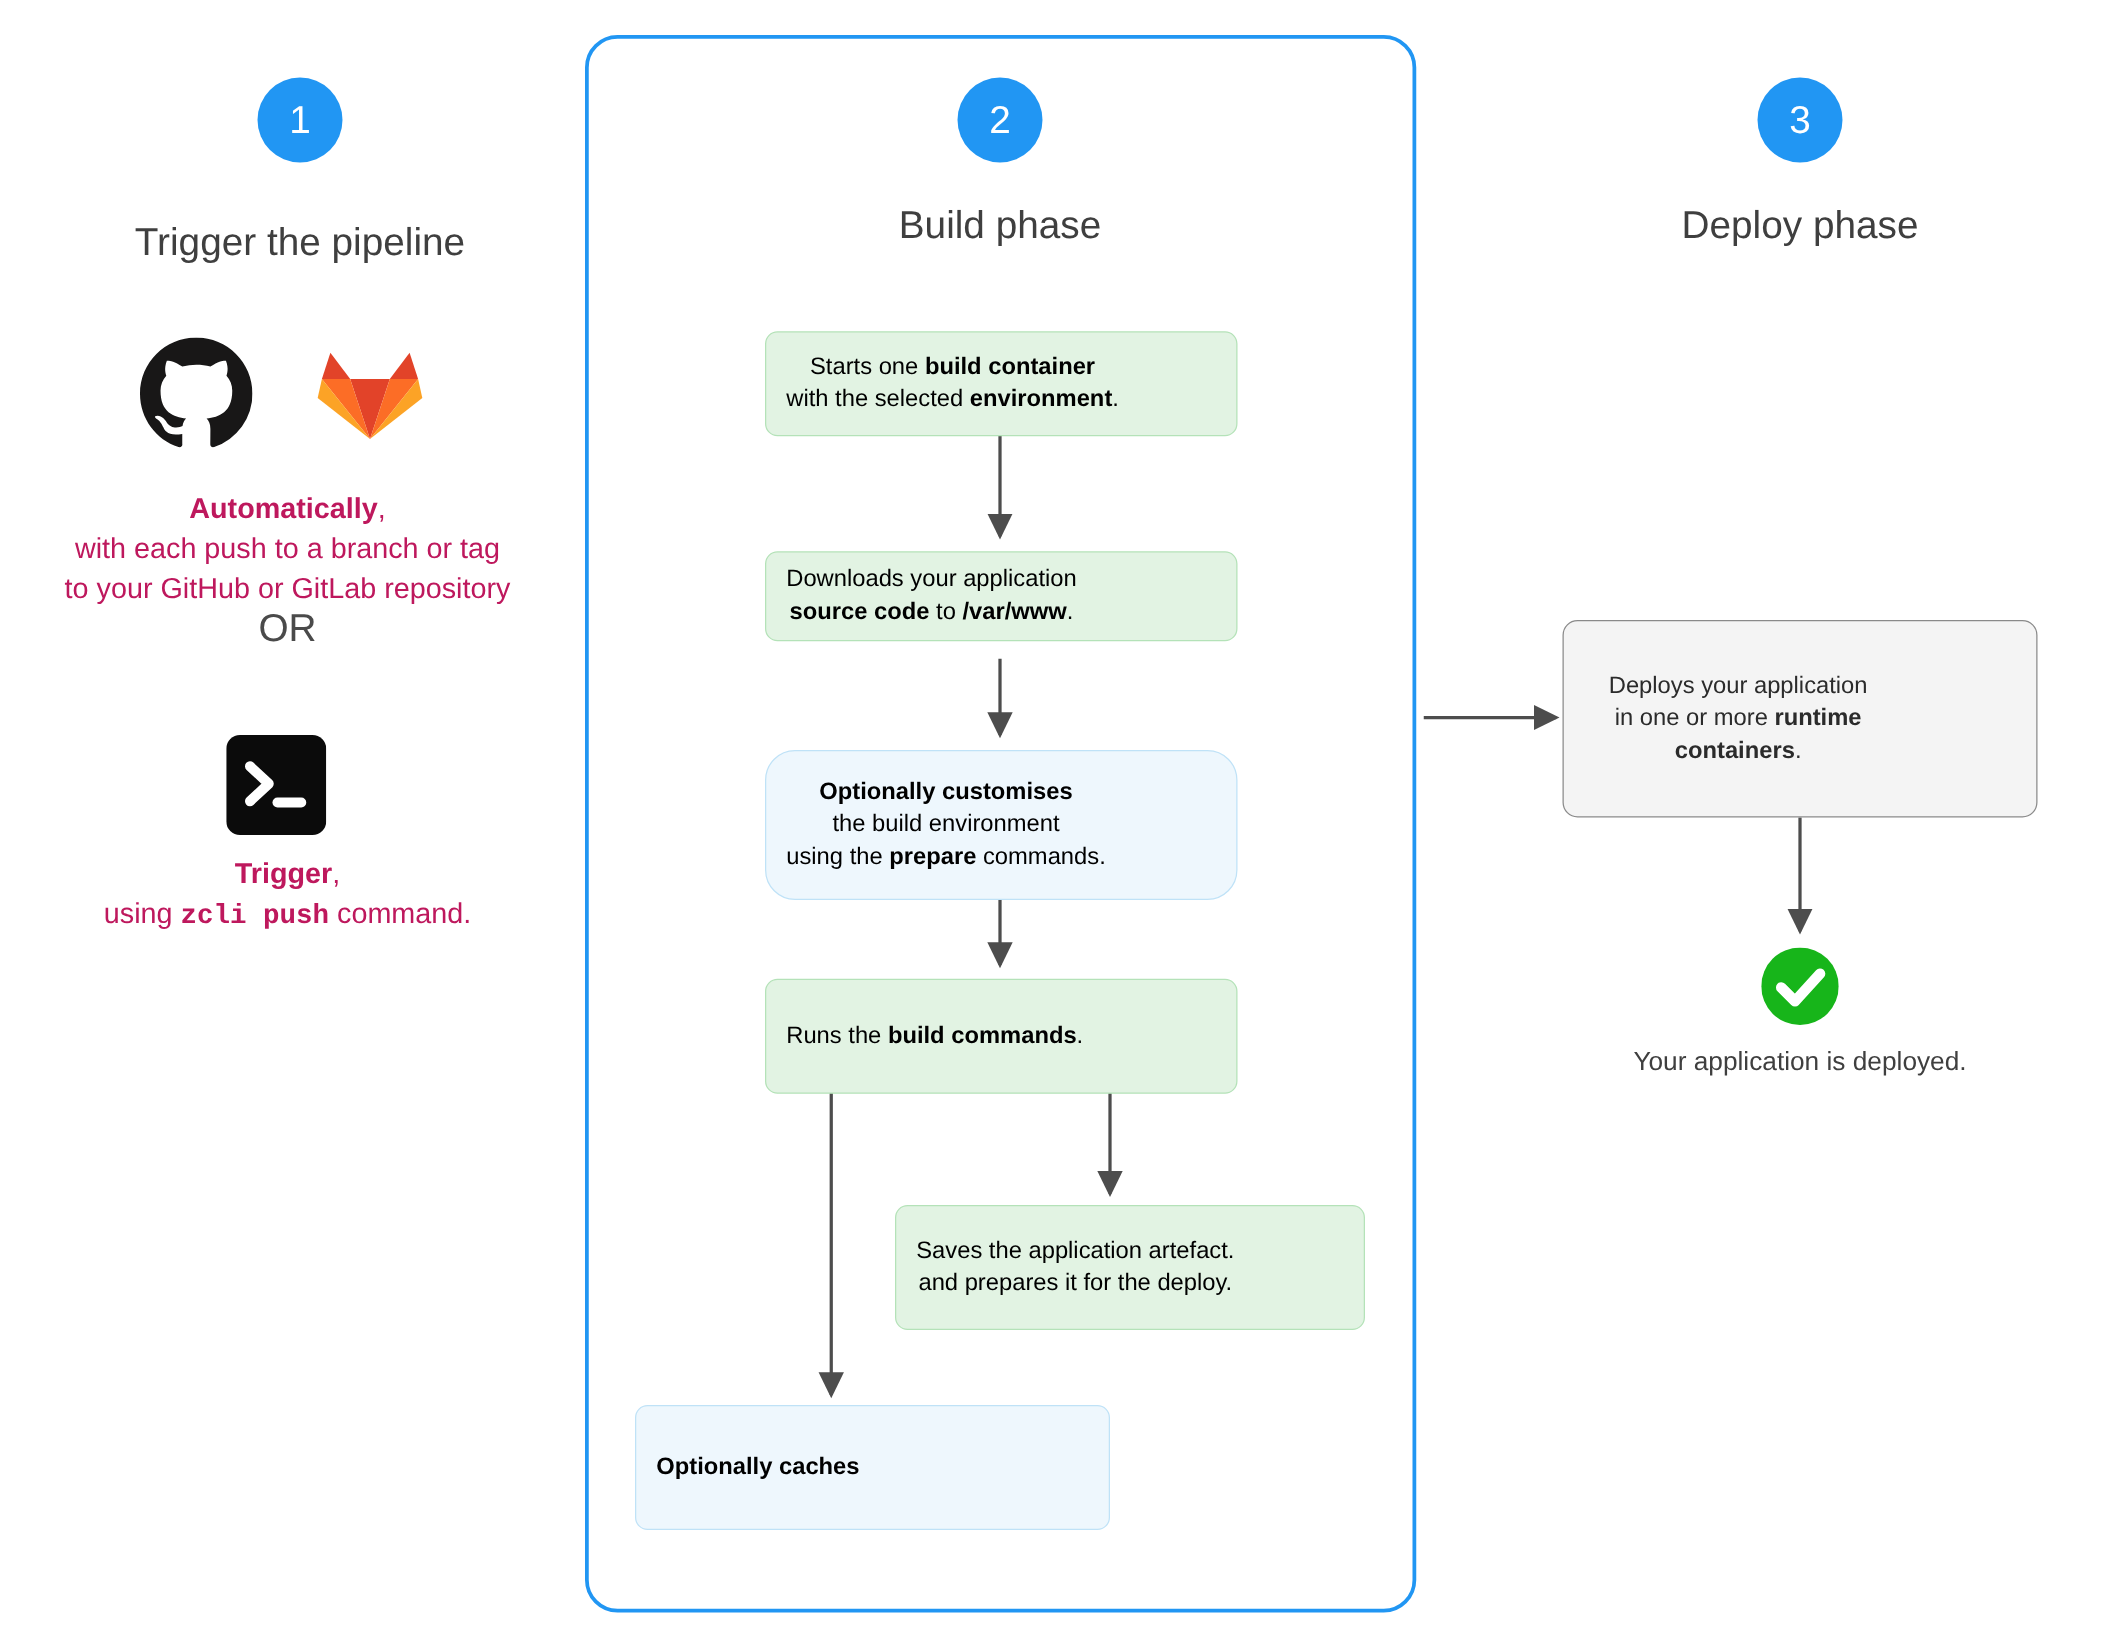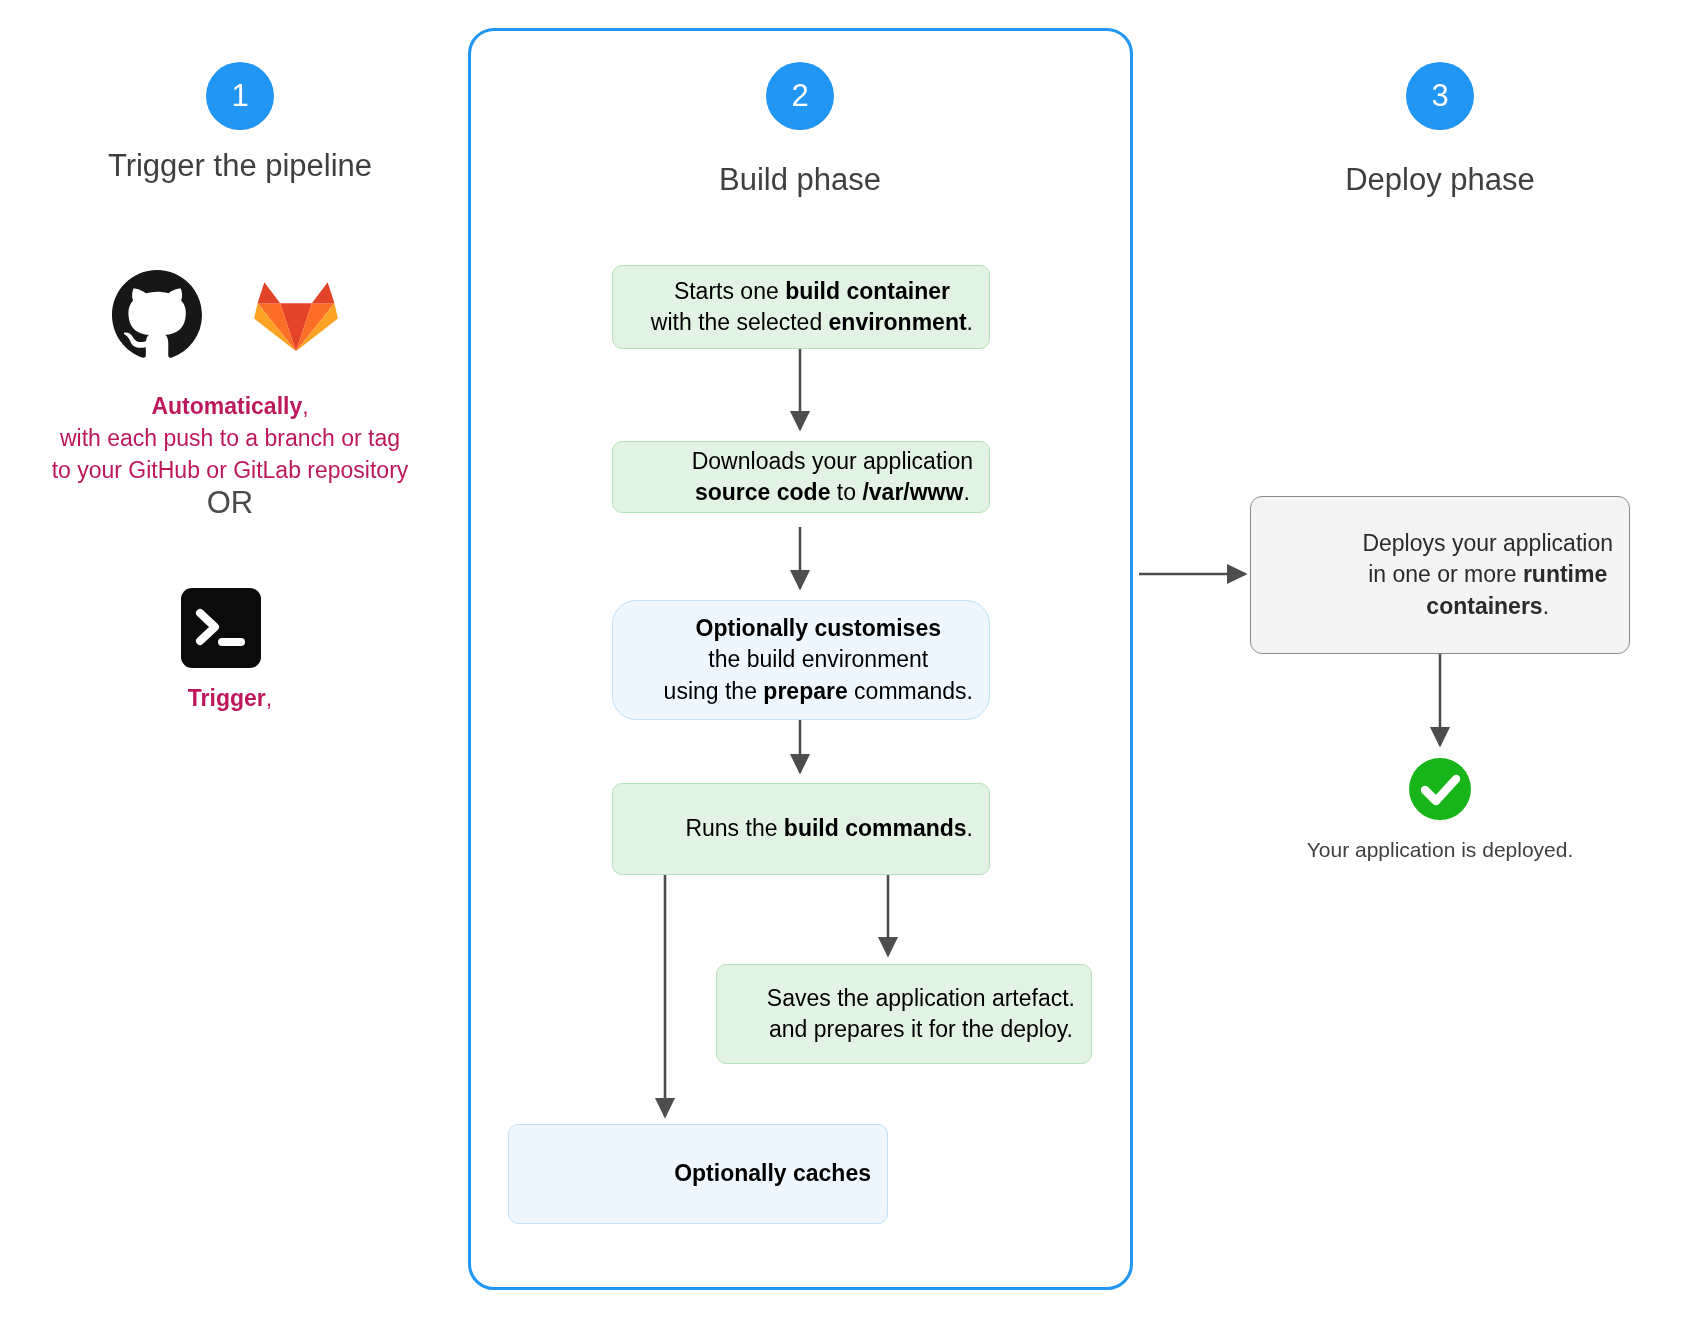--- a/index.html
+++ b/index.html
@@ -52,23 +52,23 @@
     box-sizing: border-box;
     background: transparent;
   }
   
   .node {
     position: absolute;
     box-sizing: border-box;
     border-radius: 10px;
     display: flex;
     align-items: center;
-    justify-content: flex-end;
-    text-align: center;
-    font-size: 23px;
+    justify-content: flex-start;
+    text-align: center;
+    font-size: 19px;
     line-height: 1.36;
     padding: 10px 16px;
     font-family: "Liberation Sans", sans-serif;
     color: #000;
   }
   .node.green {
     background: #e2f3e3;
     border: 1.5px solid #b4e2b8;
   }
   .node.blue {
@@ -145,21 +145,21 @@
     <line x1="888" y1="873" x2="888" y2="955" stroke="#4d4d4d" stroke-width="2.6" marker-end="url(#arrowhead)"></line>
 
     <line x1="665" y1="873" x2="665" y2="1116" stroke="#4d4d4d" stroke-width="2.6" marker-end="url(#arrowhead)"></line>
 
     <line x1="1139" y1="574" x2="1245" y2="574" stroke="#4d4d4d" stroke-width="2.6" marker-end="url(#arrowhead)"></line>
 
     <line x1="1440" y1="654" x2="1440" y2="745" stroke="#4d4d4d" stroke-width="2.6" marker-end="url(#arrowhead)"></line>
   </svg>
 
   <div class="step-badge" style="left:206px; top:62px;">1</div>
-  <div class="phase-title" style="left:40px; top:148px; width:400px;text-align:center;">Trigger the pipeline</div>
+  <div class="phase-title" style="left:40px; top:176px; width:400px;text-align:center;">Trigger the pipeline</div>
 
   <div class="icon-wrap" style="left:112px; top:270px;">
     <svg width="90" height="90" viewBox="0 0 16 16" aria-hidden="true">
       <path fill="#181717" d="M8 0C3.58 0 0 3.58 0 8c0 3.54 2.29 6.53 5.47 7.59.4.07.55-.17.55-.38
         0-.19-.01-.82-.01-1.49-2.01.37-2.53-.49-2.69-.94-.09-.23-.48-.94-.82-1.13-.28-.15-.68-.52-.01-.53.63-.01
         1.08.58 1.23.82.72 1.21 1.87.87 2.33.66.07-.52.28-.87.51-1.07-1.78-.2-3.64-.89-3.64-3.95
         0-.87.31-1.59.82-2.15-.08-.2-.36-1.02.08-2.12 0 0 .67-.21 2.2.82a7.4 7.4 0 0 1 2-.27c.68 0
         1.36.09 2 .27 1.53-1.04 2.2-.82 2.2-.82.44 1.1.16 1.92.08 2.12.51.56.82 1.27.82 2.15 0
         3.07-1.87 3.75-3.65 3.95.29.25.54.73.54 1.48 0 1.07-.01 1.93-.01 2.2 0 .21.15.46.55.38A8.01
         8.01 0 0 0 16 8c0-4.42-3.58-8-8-8z"></path>
@@ -190,20 +190,23 @@
   <div class="icon-wrap" style="left:181px; top:588px;">
     <svg width="80" height="80" viewBox="0 0 80 80" aria-hidden="true">
       <rect x="0" y="0" width="80" height="80" rx="11" fill="#0b0b0b"></rect>
       <path d="M19 25 L34 39 L19 53" stroke="#ffffff" stroke-width="8" fill="none" stroke-linecap="round" stroke-linejoin="round"></path>
       <line x1="41" y1="54" x2="60" y2="54" stroke="#ffffff" stroke-width="8" stroke-linecap="round"></line>
     </svg>
   </div>
 
   <div class="caption" style="left:20px; top:682px; width:420px;">
     <div><b>Trigger</b><span>,</span></div>
+    <div>
+      <span>using </span><span class="mono">zcli push</span><span> command.</span>
+    </div>
   </div>
 
   <div class="step-badge" style="left:766px; top:62px;">2</div>
   <div class="phase-title" style="left:600px; top:162px; width:400px;">Build phase</div>
 
   <div class="node green" style="left:612px; top:265px; width:378px; height:84px;">
     <div>
       <div><span>Starts one </span><b>build container</b></div>
       <div><span>with the selected </span><b>environment</b><span>.</span></div>
     </div>

